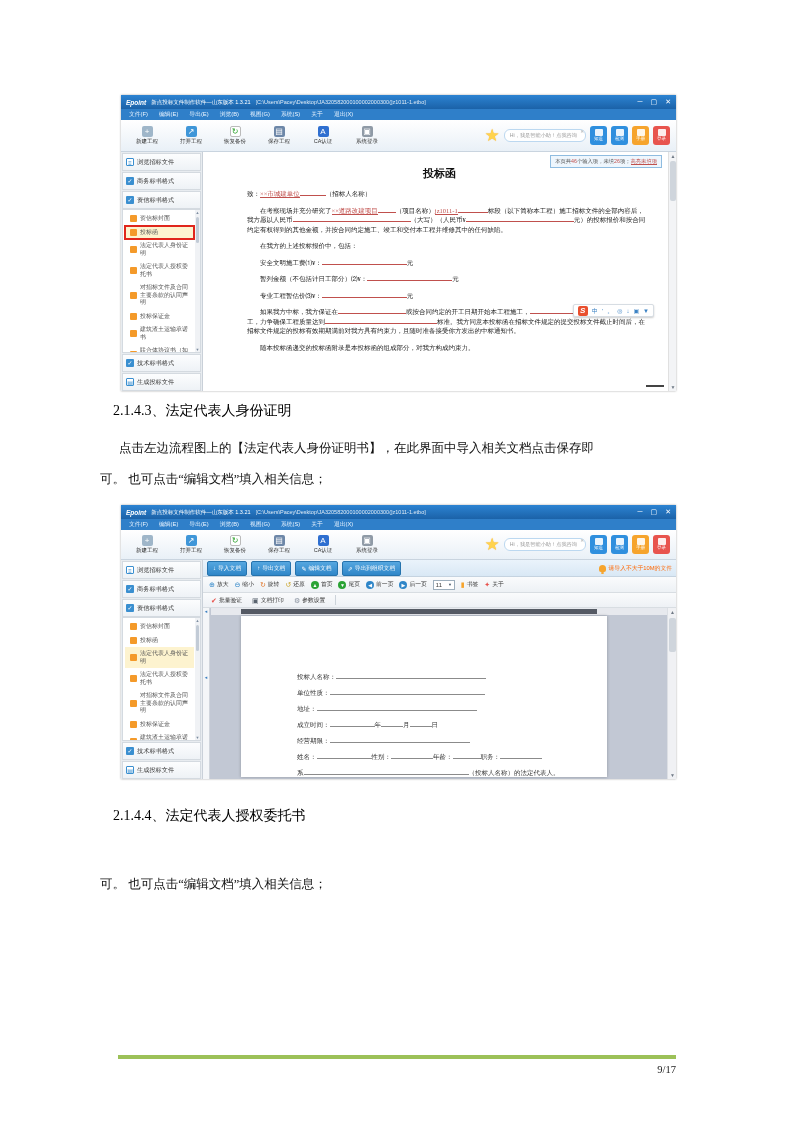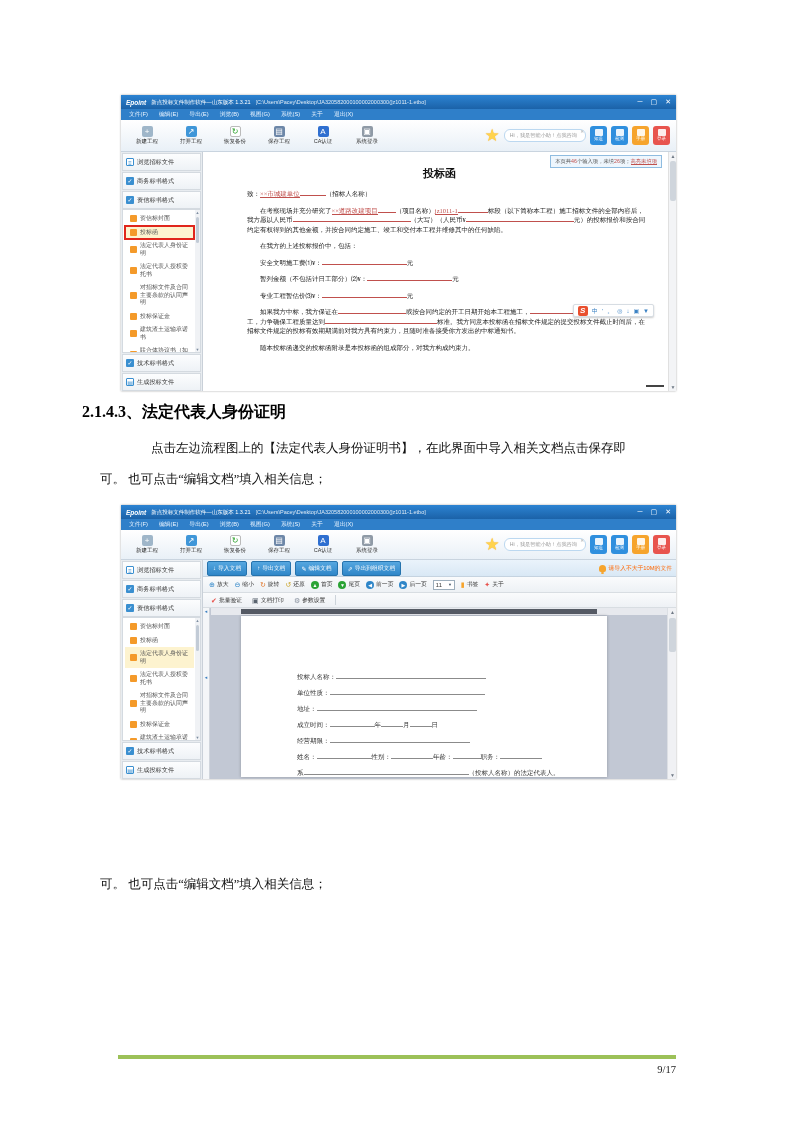--- a/index.html
+++ b/index.html
@@ -123,25 +123,25 @@
   .lstrip { position:absolute; left:0; top:0; bottom:0; width:7px; background:#f4f6f8; border-right:1px solid #d0d5dc; }
   .lstrip span { display:block; color:#3a7fc0; font-size:5px; text-align:center; }
   .formpage { position:absolute; left:38px; top:8px; bottom:2px; width:366px; background:#fff;
               box-shadow:0 0 3px rgba(0,0,0,.25); padding:50px 0 0 56px;
               font-family:"Liberation Serif",serif; font-size:6.5px; color:#333; }
   .formpage .doc-para { margin-top:6px; }
   .formpage .seg-blank { border-bottom-color:#8b8b8b; }
   .vscroll2 { position:absolute; right:0; top:0; bottom:0; width:9px; background:#f0f1f4; border-left:1px solid #dcdfe4; }
 
   
-  .h2 { position:absolute; left:82px; font-size:16px; font-weight:bold; color:#000;
+  .h2 { position:absolute; left:113px; font-size:14px; font-weight:normal; color:#000;
         font-family:"Liberation Serif",serif; }
   .para { position:absolute; font-size:12.5px; color:#111; font-family:"Liberation Serif",serif;
           white-space:nowrap; }
-  #h2-1 { top:402px; } #p1a { left:151px; top:440px; } #p1b { left:100px; top:471px; }
+  #h2-1 { top:402px; } #p1a { left:119px; top:440px; } #p1b { left:100px; top:471px; }
   #h2-2 { top:807px; } #p2a { left:133px; top:845px; } #p2b { left:100px; top:876px; }
 
   .footline { position:absolute; left:118px; top:1055px; width:558px; height:4px; background:#9cc158; }
   .pagenum { position:absolute; left:560px; top:1064px; width:116px; text-align:right;
              font-size:10.5px; color:#222; font-family:"Liberation Serif",serif; }
 </style>
 </head>
 <body>
 
 <div id="page">
@@ -542,17 +542,18 @@
           <div class="vscroll2">
             <span class="var" style="position:absolute;top:1px;width:9px;text-align:center;font-size:5px;color:#707a86">▲</span>
             <span style="position:absolute;top:10px;left:1px;width:7px;height:34px;background:#cfd5dc;border-radius:2px"></span>
             <span class="var" style="position:absolute;bottom:1px;width:9px;text-align:center;font-size:5px;color:#707a86">▼</span>
           </div>
         </div>
       </div>
     </div>
   </div>
 
+  <div class="h2" id="h2-2">2.1.4.4、法定代表人授权委托书</div>
   <div class="para" id="p2b">可。 也可点击“编辑文档”填入相关信息；</div>
 
   <div class="footline"></div>
   <div class="pagenum">9/17</div>
 </div>
 
 </body></html>

